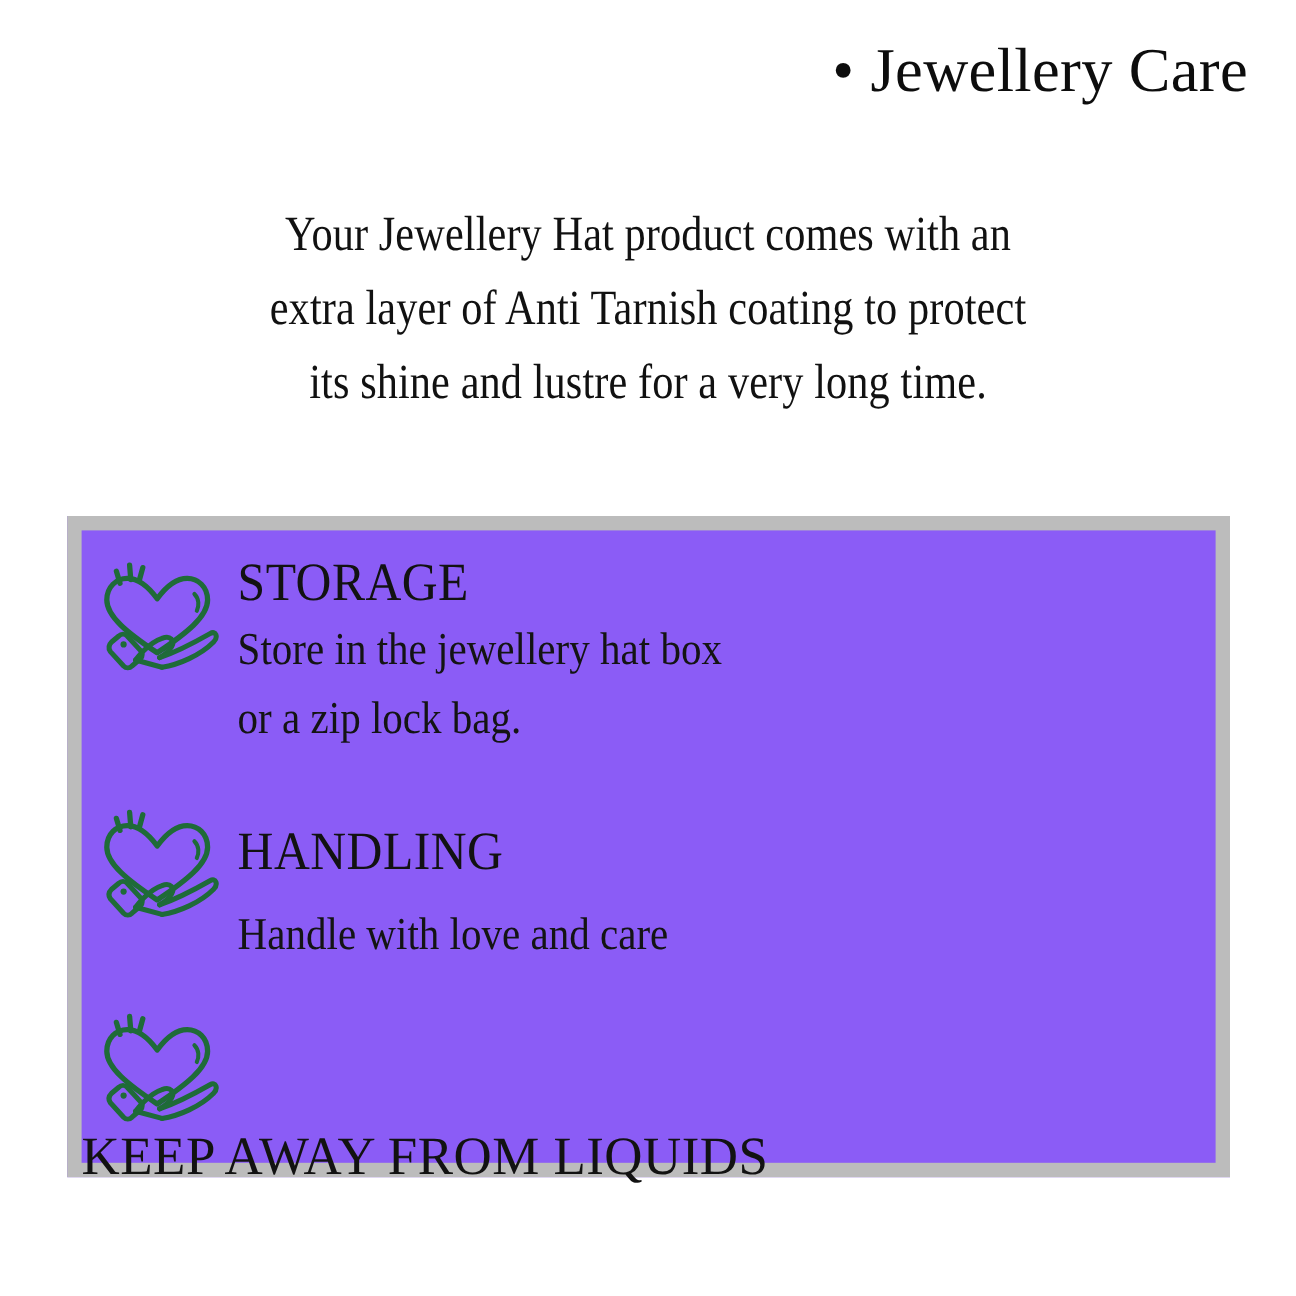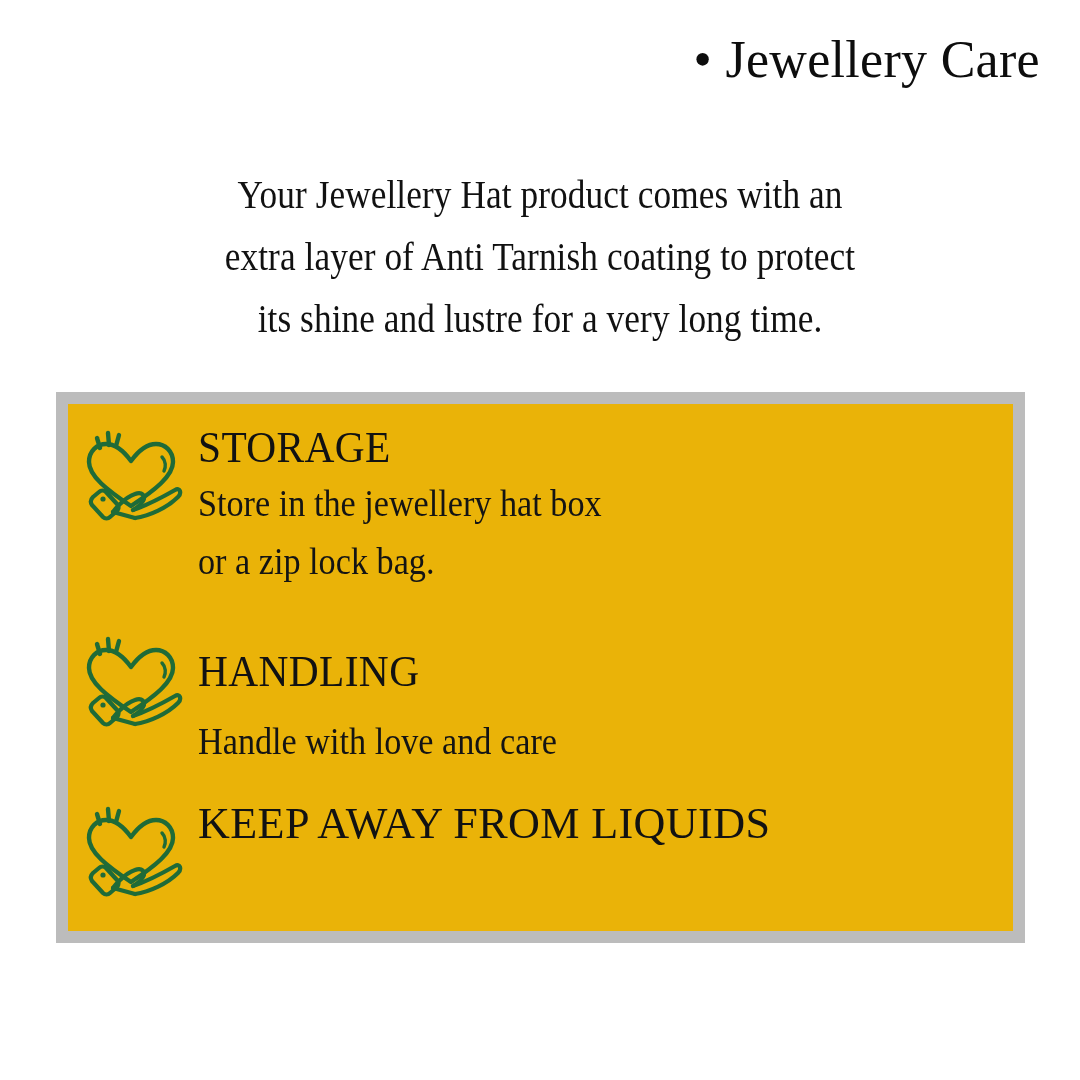--- a/index.html
+++ b/index.html
@@ -58,43 +58,43 @@
     transform: scaleX(0.86);
     transform-origin: 50% 0;
     letter-spacing: 0.1px;
   }
   .intro .ln { display: block; white-space: nowrap; }
 
   
   .care-panel {
     position: absolute;
     left: 56px;
-    top: 392px;
+    top: 430px;
     width: 969px;
     height: 551px;
     box-sizing: border-box;
-    background: #eab308;
+    background: #8b5cf6;
     border: 12px solid #bcbcbc;
   }
   .care-inner {
     position: relative;
     width: 100%;
     height: 100%;
   }
 
   .care-row {
     position: absolute;
     left: 0;
     right: 0;
     display: flex;
     align-items: flex-start;
   }
   .care-row.r0 { top: 16px; }
   .care-row.r1 { top: 222px; }
-  .care-row.r2 { top: 392px; }
+  .care-row.r2 { top: 392px; flex-direction: column; }
 
   .icon-cell {
     width: 130px;
     min-width: 130px;
     display: flex;
     justify-content: center;
     padding-top: 6px;
   }
   .care-icon { display: block; }
 

